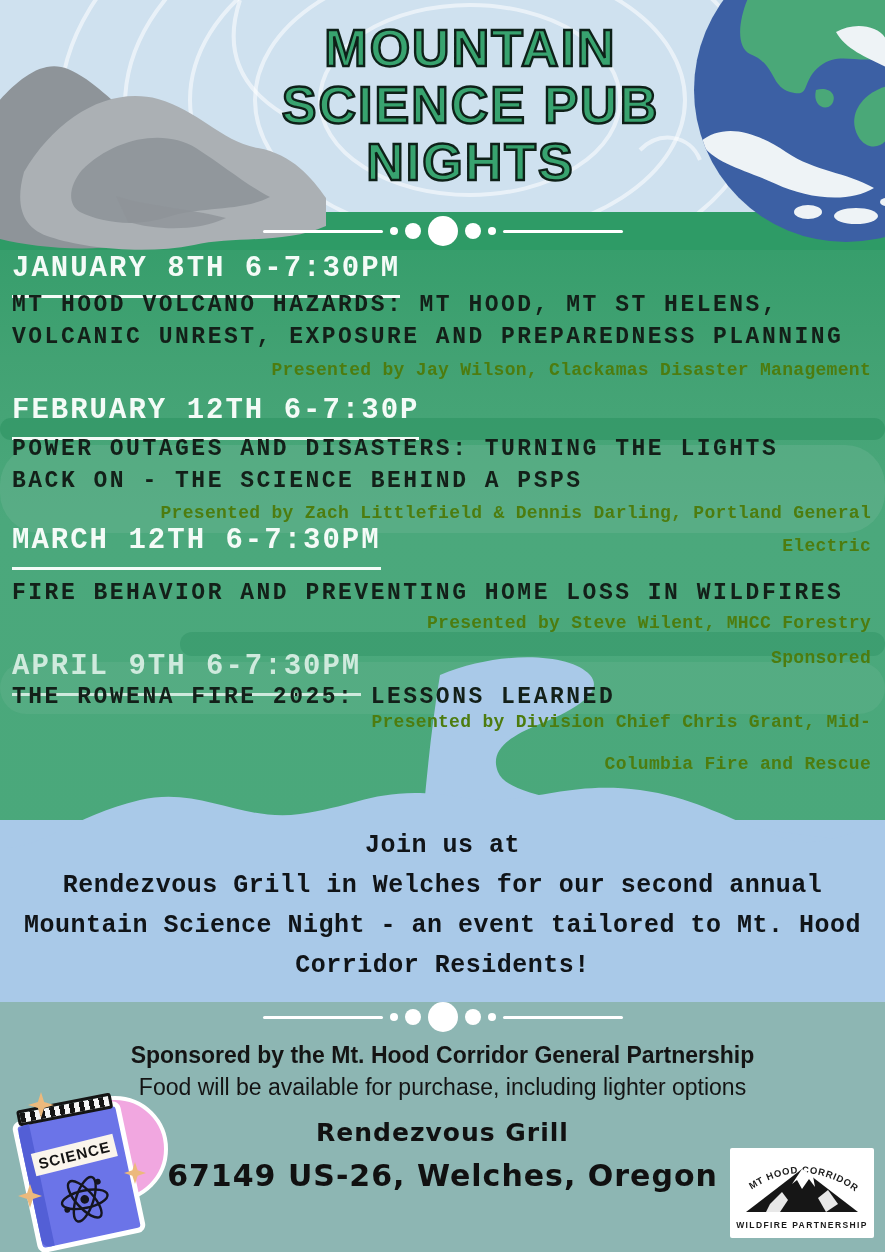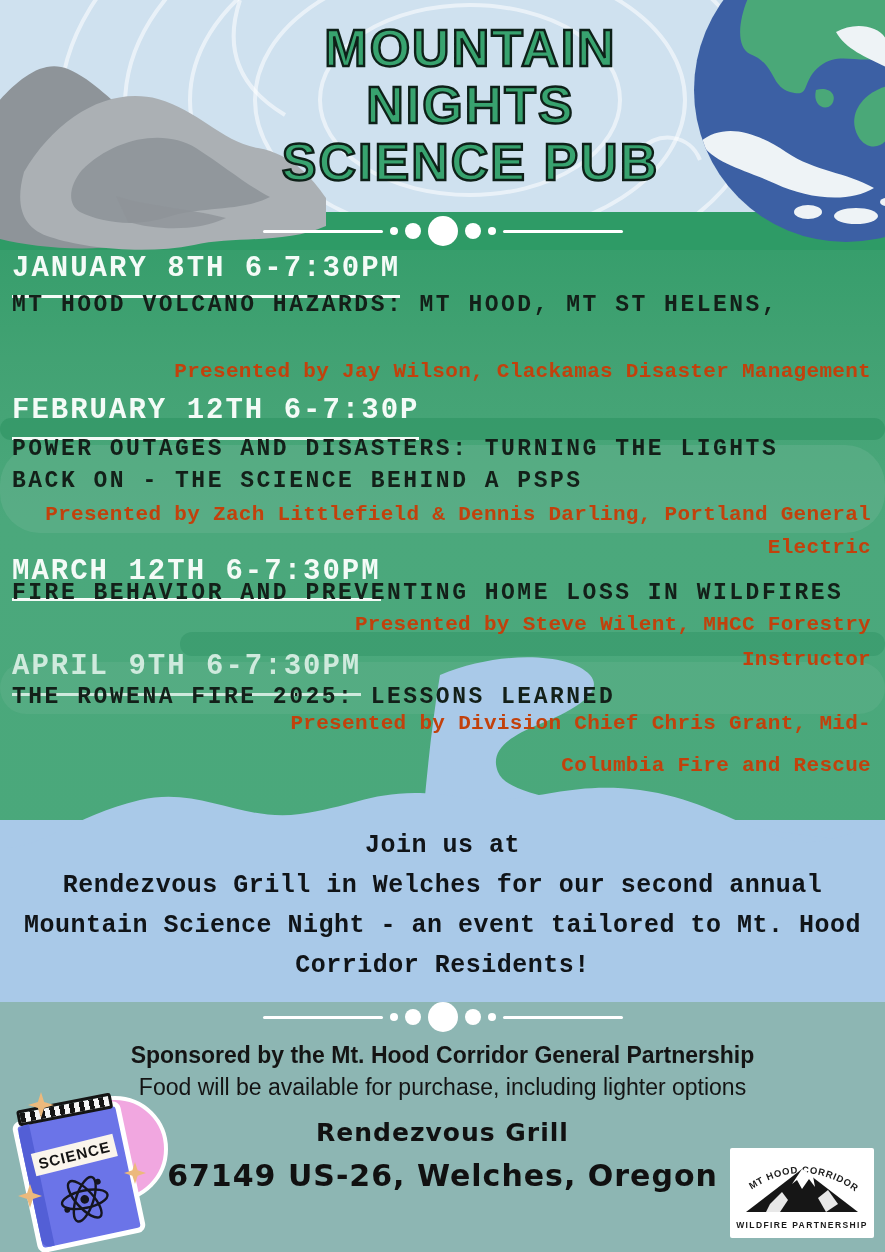--- a/index.html
+++ b/index.html
@@ -30,21 +30,21 @@
   .river-svg{position:absolute;top:630px;left:380px;z-index:2;}
   .wave-svg{position:absolute;top:762px;left:0;z-index:2;}
   .blue-area{position:absolute;top:820px;left:0;width:885px;height:188px;background:#a9c9e8;z-index:1;}
   
   .ev{position:absolute;left:12px;z-index:4;white-space:nowrap;font-family:"Liberation Mono","DejaVu Sans Mono",monospace;}
   .ev.right{left:auto;right:14px;text-align:right;}
   .ev-date{font-size:29px;font-weight:bold;letter-spacing:2px;color:#f4fbf7;}
   .ev-date .u{display:inline-block;border-bottom:3px solid currentColor;padding-bottom:10px;}
   .ev-date.mint{color:#cfeadd;}
   .ev-title{font-size:23px;font-weight:bold;letter-spacing:2.5px;color:#132019;}
-  .ev-presenter{font-size:21px;font-weight:bold;letter-spacing:0.3px;color:#c2410c;}
+  .ev-presenter{font-size:18px;font-weight:bold;letter-spacing:0.3px;color:#4d7c0f;}
   
   .divider{position:absolute;display:flex;align-items:center;gap:7px;width:360px;left:50%;transform:translateX(-50%);z-index:6;}
   .divider .dline{flex:1;height:3px;background:#fff;border-radius:2px;}
   .divider .dot{background:#fff;border-radius:50%;flex:0 0 auto;}
   .divider .d1{width:8px;height:8px;}
   .divider .d2{width:16px;height:16px;}
   .divider .d3{width:30px;height:30px;}
   .div-band{top:212px;height:38px;}
   .div-footer{top:1000px;height:34px;}
   
@@ -92,22 +92,22 @@
         <ellipse cx="470" cy="100" rx="215" ry="138"></ellipse>
         <ellipse cx="475" cy="100" rx="285" ry="182"></ellipse>
         <ellipse cx="480" cy="105" rx="355" ry="228"></ellipse>
         <ellipse cx="485" cy="110" rx="425" ry="275"></ellipse>
         <path d="M240,0 C225,45 235,85 285,115"></path>
         <path d="M640,150 C660,130 690,135 700,160"></path>
       </g>
     </svg>
     <h1 class="title">
       <span>MOUNTAIN</span>
+      <span>SCIENCE PUB</span>
       <span>NIGHTS</span>
-      <span>SCIENCE PUB</span>
     </h1>
   </div>
 
   <div class="green-band"></div>
   <div class="divider div-band">
     <span class="dline"></span>
       <span class="dot d1"></span>
       <span class="dot d2"></span>
       <span class="dot d3"></span>
       <span class="dot d2"></span>
@@ -125,32 +125,33 @@
   <svg class="river-svg" width="505" height="222" viewBox="0 0 505 222">
     <path fill="#a9c9e8" d="M60,45 C120,20 190,23 210,45 C225,62 195,80 160,94 C125,108 110,122 118,142 C126,164 190,172 260,184 C330,195 420,202 505,217 L505,222 L40,222 C45,165 50,105 60,45 Z"></path>
   </svg>
   <svg class="wave-svg" width="885" height="92" viewBox="0 0 885 92">
     <path fill="#a9c9e8" d="M0,86 C40,88 70,55 140,38 C200,24 240,60 300,52 C360,44 380,22 460,35 C530,46 560,18 640,28 C700,36 730,60 790,78 C820,86 850,70 885,60 L885,92 L0,92 Z"></path>
   </svg>
   <div class="blue-area"></div>
 
   <div class="ev ev-date" style="top:252px"><span class="u">JANUARY 8TH 6-7:30PM</span></div>
   <div class="ev ev-title" style="top:292px">MT HOOD VOLCANO HAZARDS: MT HOOD, MT ST HELENS,</div>
+  <div class="ev ev-title" style="top:324px">VOLCANIC UNREST, EXPOSURE AND PREPAREDNESS PLANNING</div>
   <div class="ev ev-presenter right" style="top:360px">Presented by Jay Wilson, Clackamas Disaster Management</div>
 
   <div class="ev ev-date" style="top:394px"><span class="u">FEBRUARY 12TH 6-7:30P</span></div>
   <div class="ev ev-title" style="top:436px">POWER OUTAGES AND DISASTERS: TURNING THE LIGHTS</div>
   <div class="ev ev-title" style="top:468px">BACK ON - THE SCIENCE BEHIND A PSPS</div>
   <div class="ev ev-presenter right" style="top:503px">Presented by Zach Littlefield &amp; Dennis Darling, Portland General</div>
   <div class="ev ev-presenter right" style="top:536px">Electric</div>
 
-  <div class="ev ev-date" style="top:555px"><span class="u">MARCH 12TH 6-7:30PM</span></div>
+  <div class="ev ev-date" style="top:524px"><span class="u">MARCH 12TH 6-7:30PM</span></div>
   <div class="ev ev-title" style="top:580px">FIRE BEHAVIOR AND PREVENTING HOME LOSS IN WILDFIRES</div>
   <div class="ev ev-presenter right" style="top:613px">Presented by Steve Wilent, MHCC Forestry</div>
-  <div class="ev ev-presenter right" style="top:648px">Instructor</div>
+  <div class="ev ev-presenter right" style="top:648px">Sponsored</div>
 
   <div class="ev ev-date mint" style="top:650px"><span class="u">APRIL 9TH 6-7:30PM</span></div>
   <div class="ev ev-title" style="top:684px">THE ROWENA FIRE 2025: LESSONS LEARNED</div>
   <div class="ev ev-presenter right" style="top:712px">Presented by Division Chief Chris Grant, Mid-</div>
   <div class="ev ev-presenter right" style="top:754px">Columbia Fire and Rescue</div>
 
   <div class="invite">
     <div>Join us at</div>
     <div>Rendezvous Grill in Welches for our second annual</div>
     <div>Mountain Science Night - an event tailored to Mt. Hood</div>

